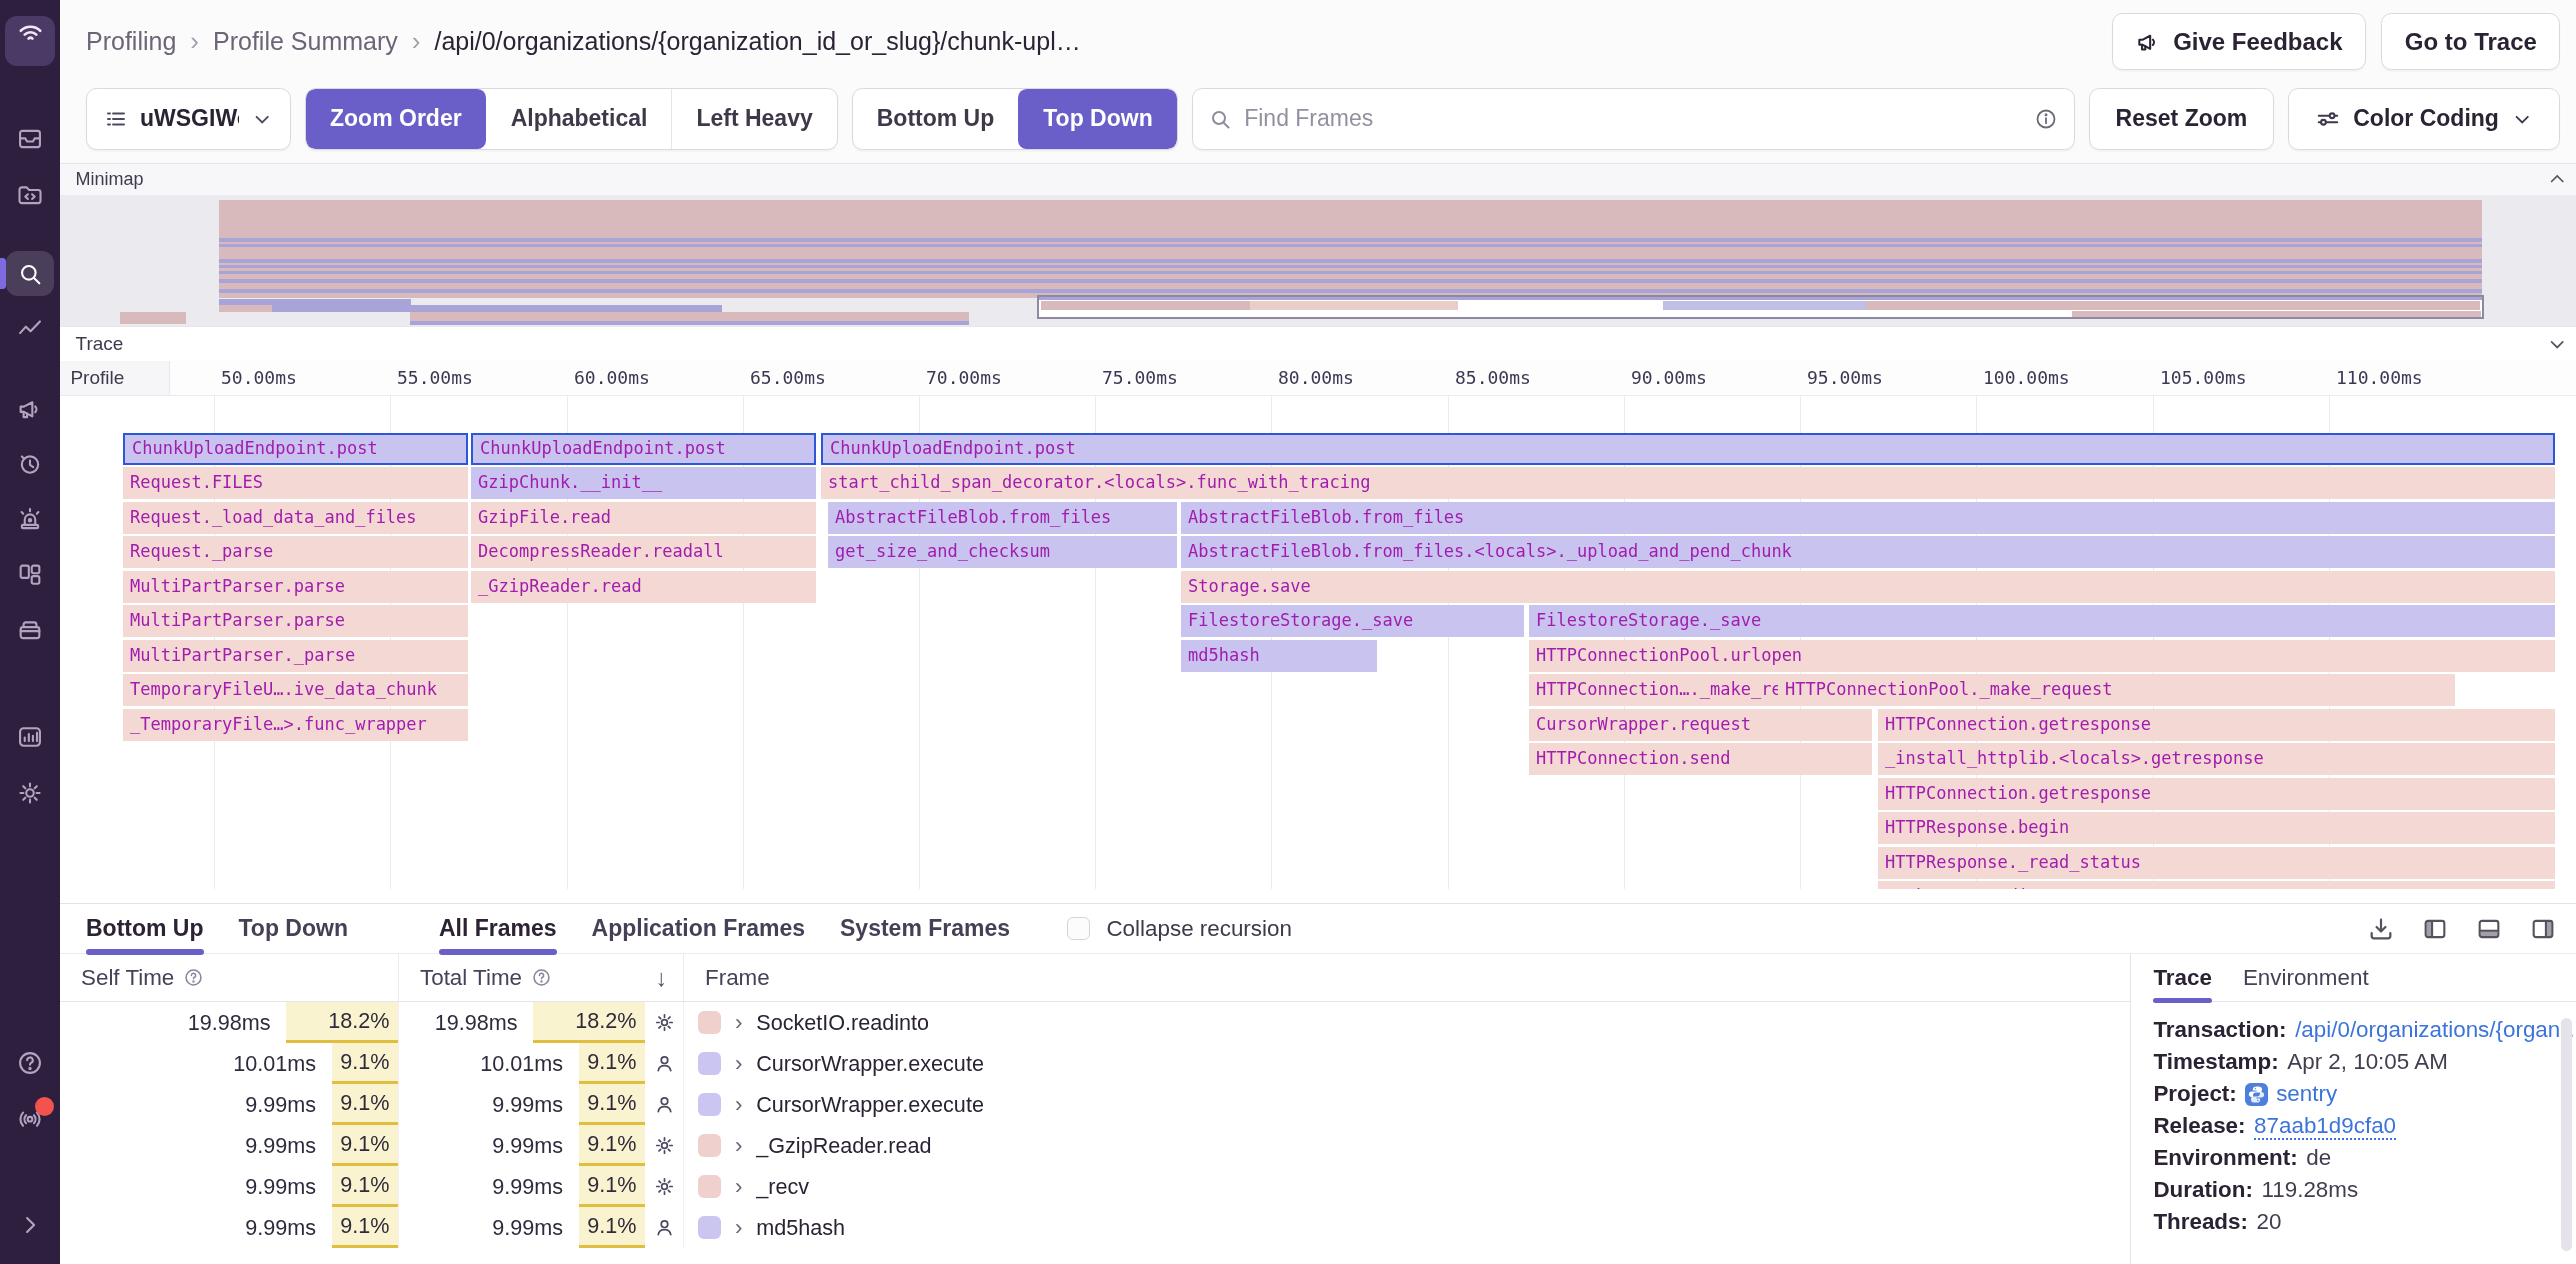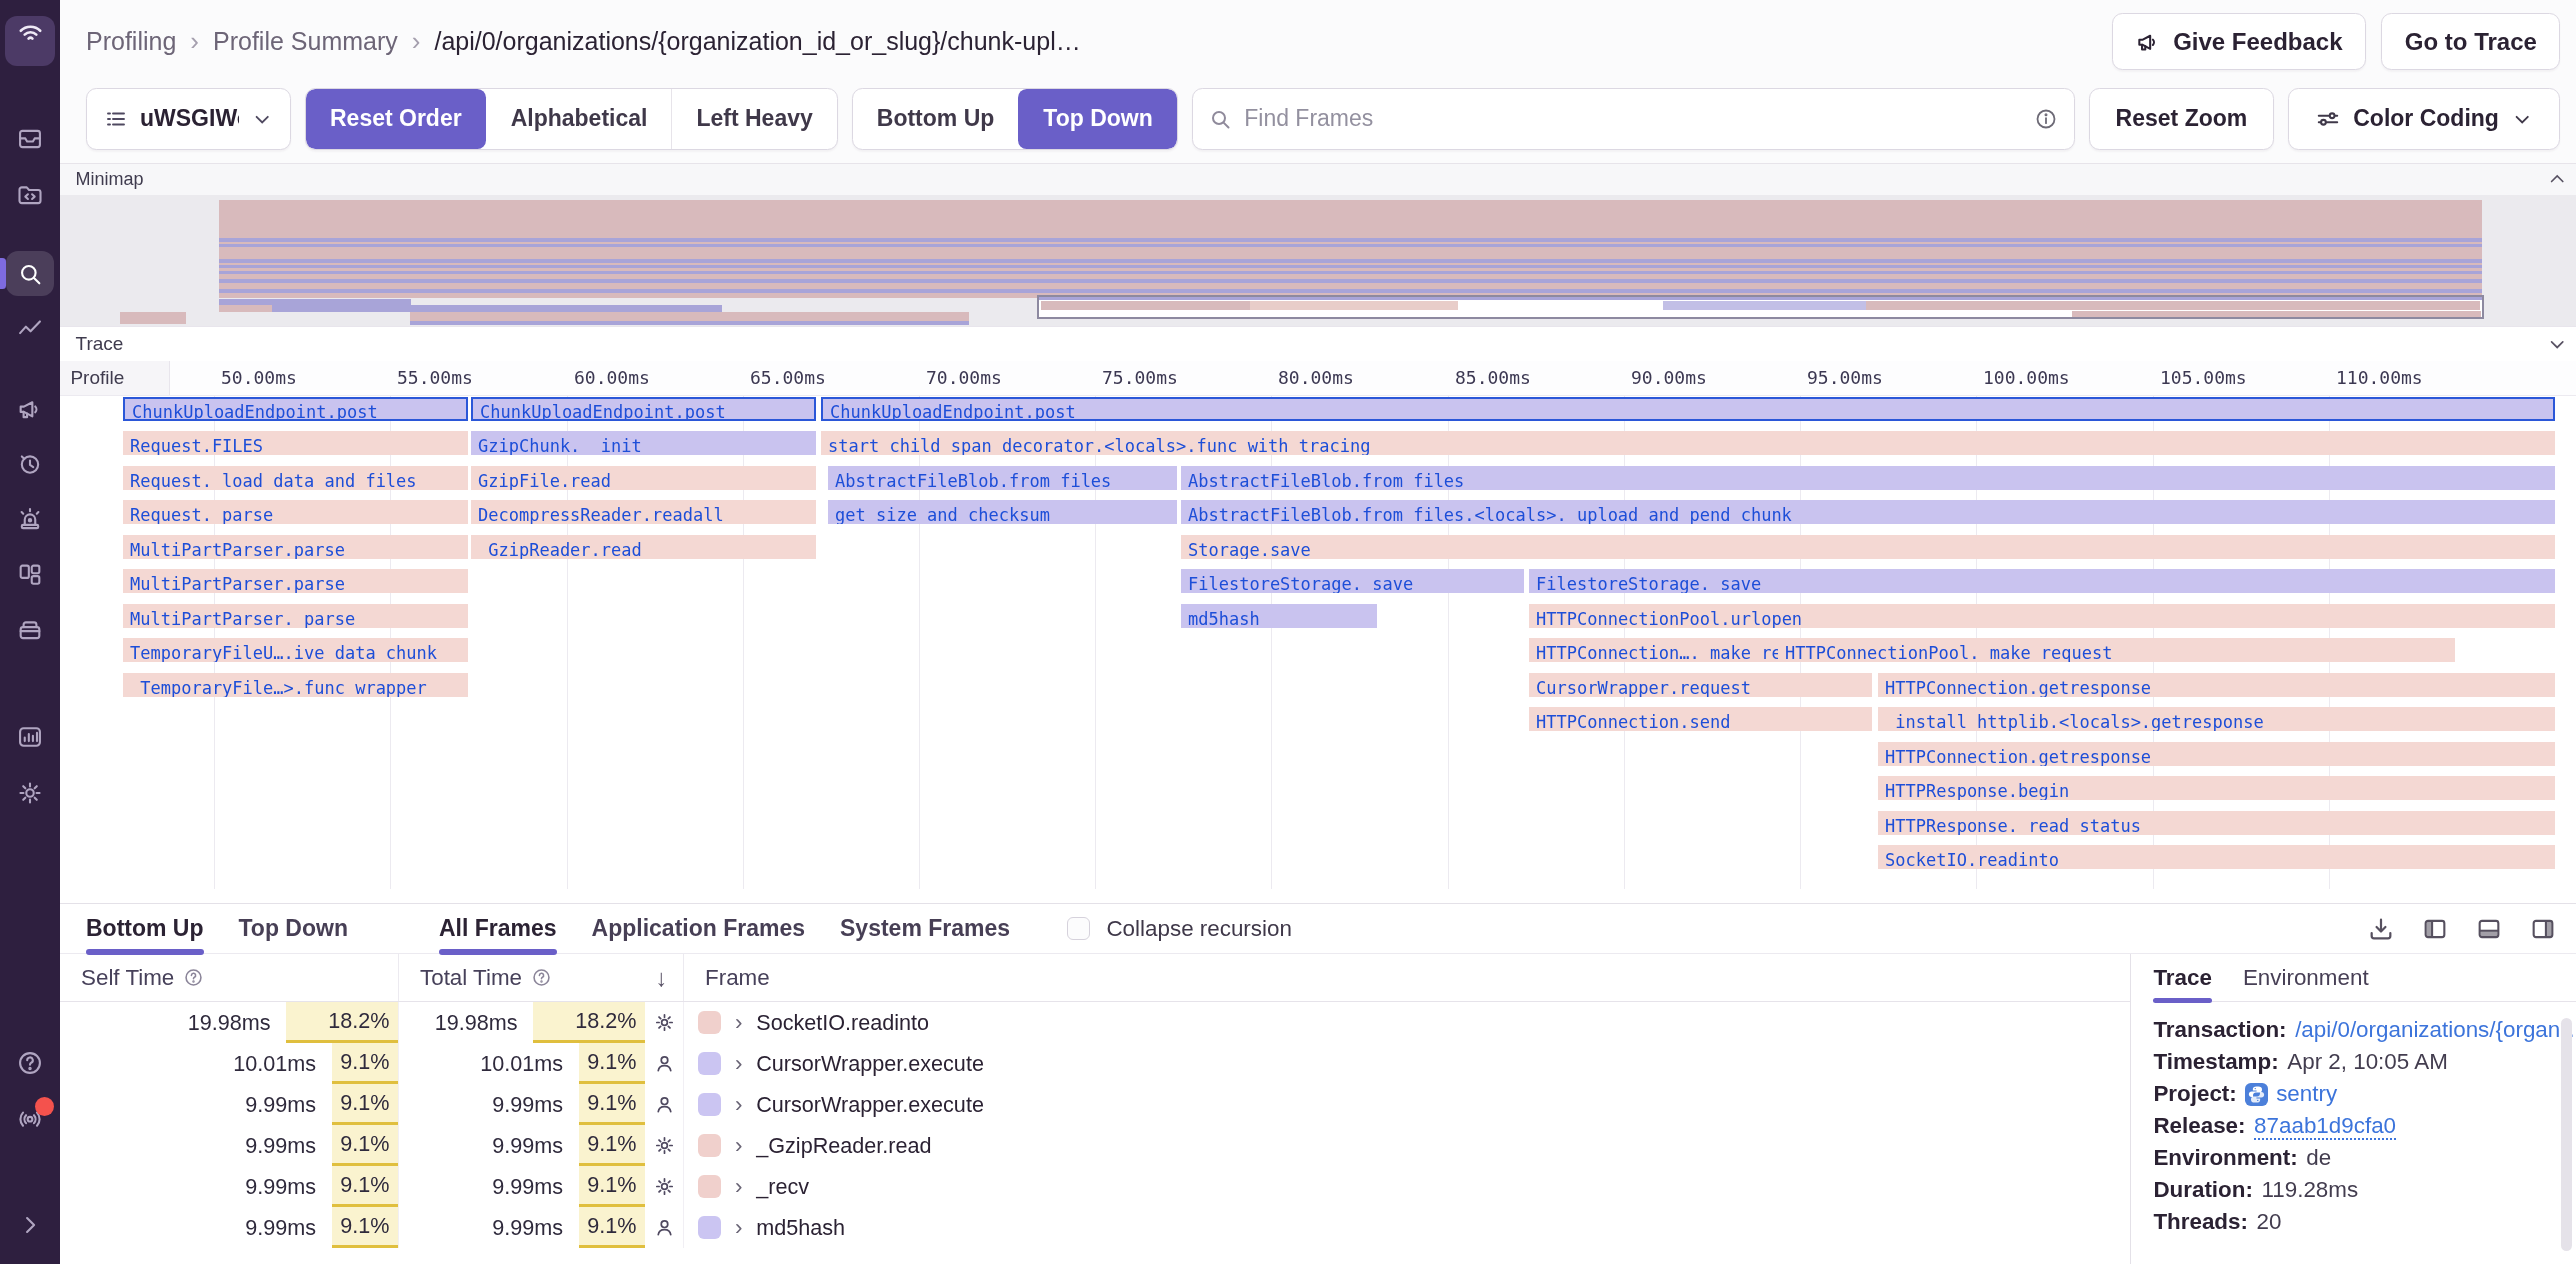--- a/index.html
+++ b/index.html
@@ -84,22 +84,22 @@
   .ruler { height:35px; background:#fdfdfe; border-bottom:1.7px solid #eceaf0; position:relative;
     font-family:"DejaVu Sans Mono", monospace; }
   .profile-box { position:absolute; left:0; top:0; bottom:0; width:110px; background:#f6f5f8;
     border-right:1.7px solid #e8e5ec; display:flex; align-items:center; padding-left:10.4px;
     font-family:"Liberation Sans", sans-serif; font-size:19px; color:#3f3b4e; }
   .tick { position:absolute; top:6px; font-size:18px; color:#3c3852; }
 
   
   .flame { height:493px; background:#fff; position:relative; overflow:hidden; }
   .gridline { position:absolute; top:0; bottom:0; width:0.9px; background:#eceaf0; }
-  .cell { position:absolute; height:24px; line-height:30px; font-family:"DejaVu Sans Mono", monospace;
-    font-size:17px; color:#1d4ed8; padding:0 7px; overflow:hidden; white-space:nowrap; cursor:pointer; }
+  .cell { position:absolute; height:32px; line-height:30px; font-family:"DejaVu Sans Mono", monospace;
+    font-size:17px; color:#a21caf; padding:0 7px; overflow:hidden; white-space:nowrap; cursor:pointer;margin-top:36px; }
   .cell.pink { background:var(--pink,#f4d8d3); }
   .cell.purple { background:var(--purple,#c9c3ef); }
   .cell.sel { border:2.6px solid var(--sel,#2b57d8); line-height:26px; }
   .spacer { height:14px; background:#fff; }
 
   
   .bottom { flex:1; border-top:1.7px solid #e4e1e8; background:#fff; display:flex; flex-direction:column; }
   .btabs { height:50px; display:flex; align-items:center; padding:0 26px 0 26px; gap:35px;
     border-bottom:1.7px solid #eceaf0; }
   .tab { font-size:23px; font-weight:600; color:#473f55; height:100%; display:flex; align-items:center;
@@ -306,21 +306,21 @@
         </span>
         <span class="lbl">uWSGIWor…</span>
         <span style="margin-left:auto">
           <svg viewBox="0 0 24 24" fill="none" stroke="currentColor" stroke-width="2" stroke-linecap="round" style="width:22.4px;height:22.4px;display:block">
               <path d="M6 9.5l6 6 6-6"></path>
             </svg>
         </span>
       </div>
 
       <div class="tool-box seg" id="sort-seg">
-          <div class="opt active">Reset Order</div>
+          <div class="opt active">Zoom Order</div>
           <div class="opt">Alphabetical</div>
           <div class="opt">Left Heavy</div>
         </div>
       <div class="tool-box seg" id="dir-seg">
           <div class="opt">Bottom Up</div>
           <div class="opt active">Top Down</div>
         </div>
 
       <div class="tool-box searchbox">
         <span>

